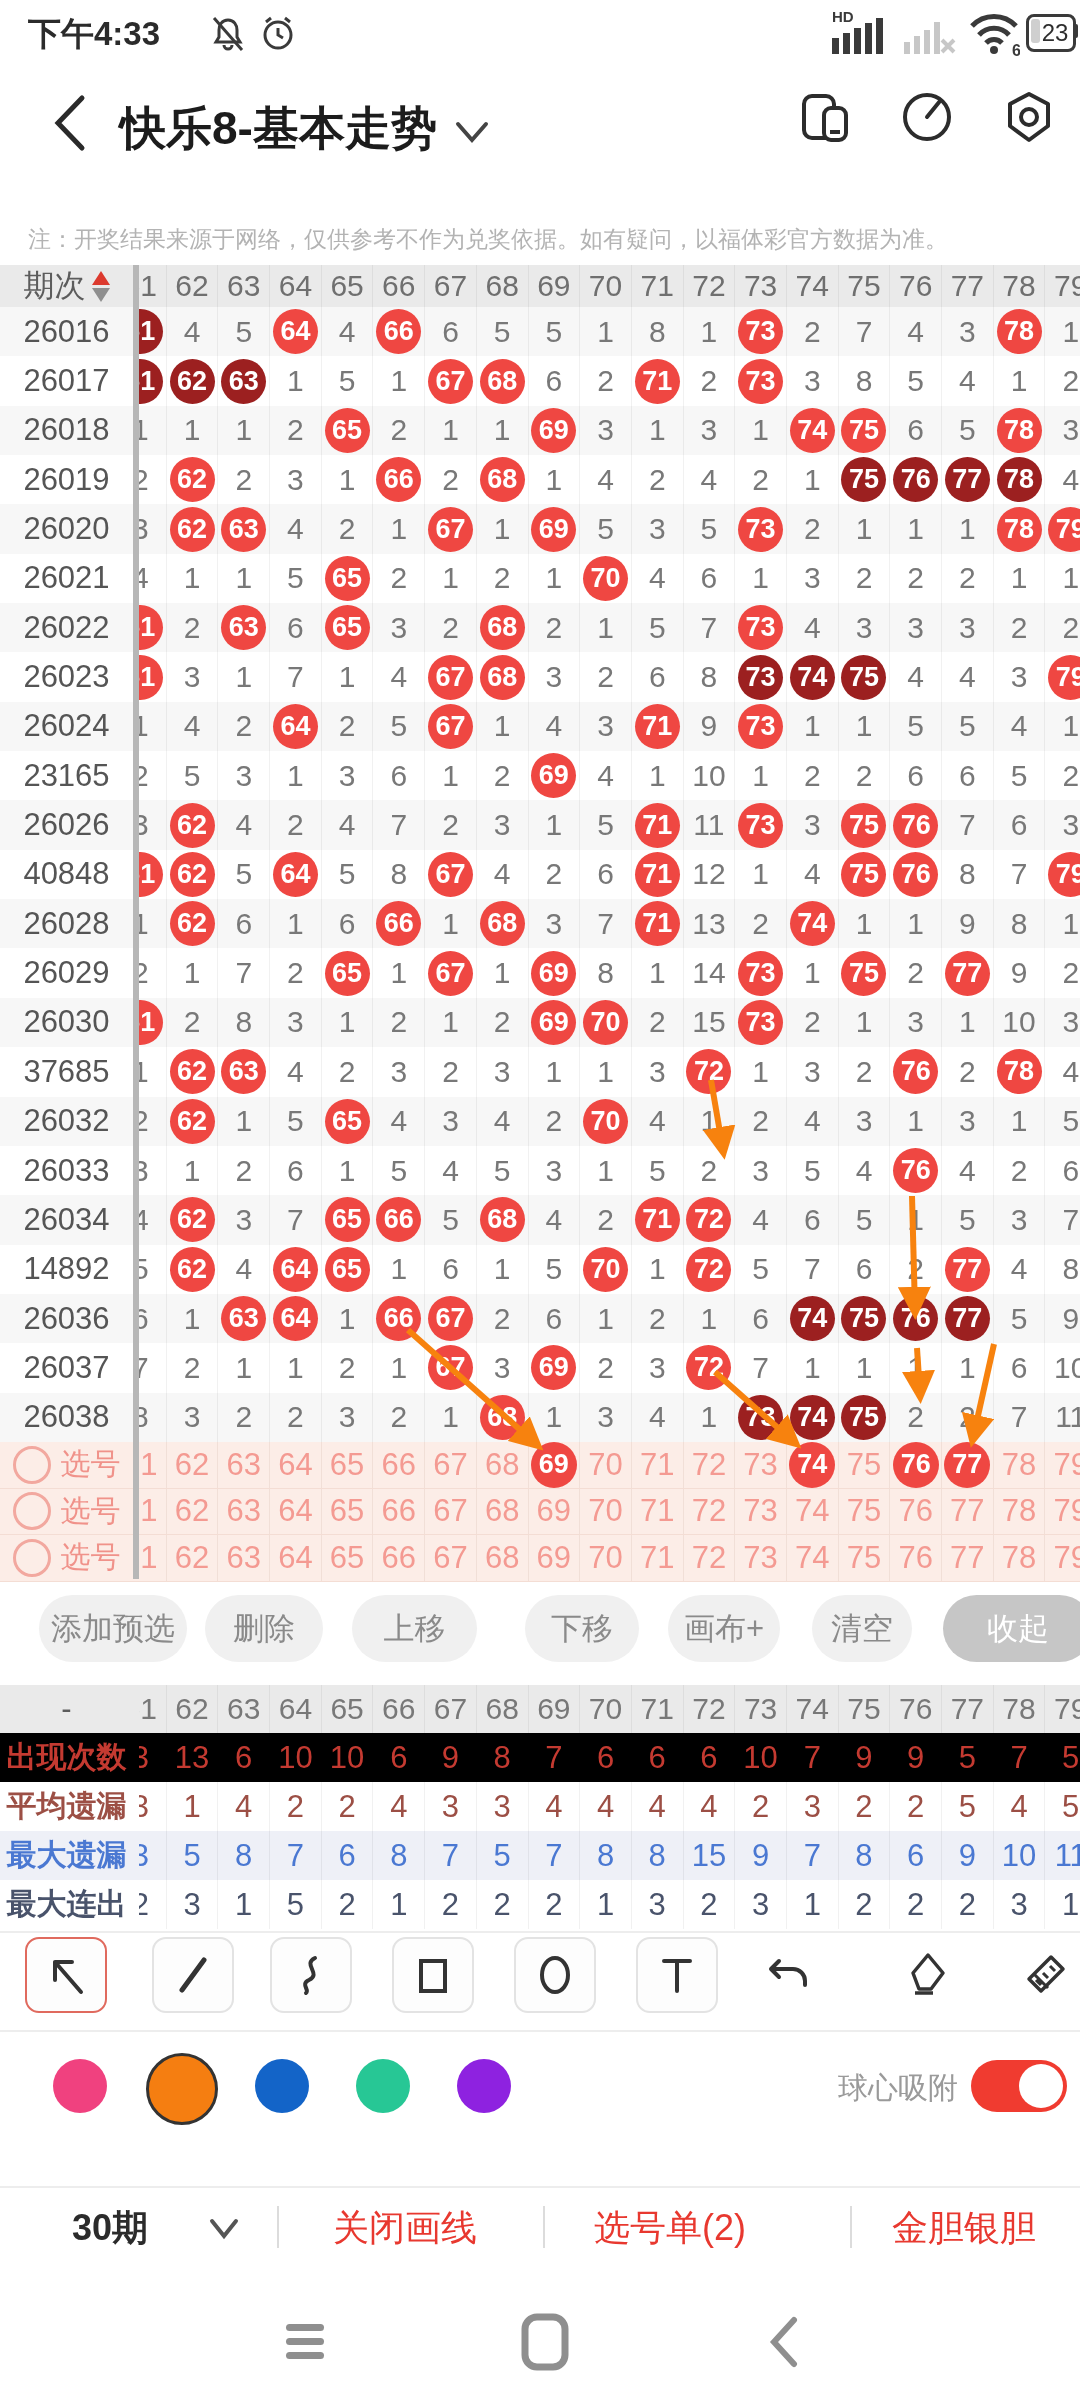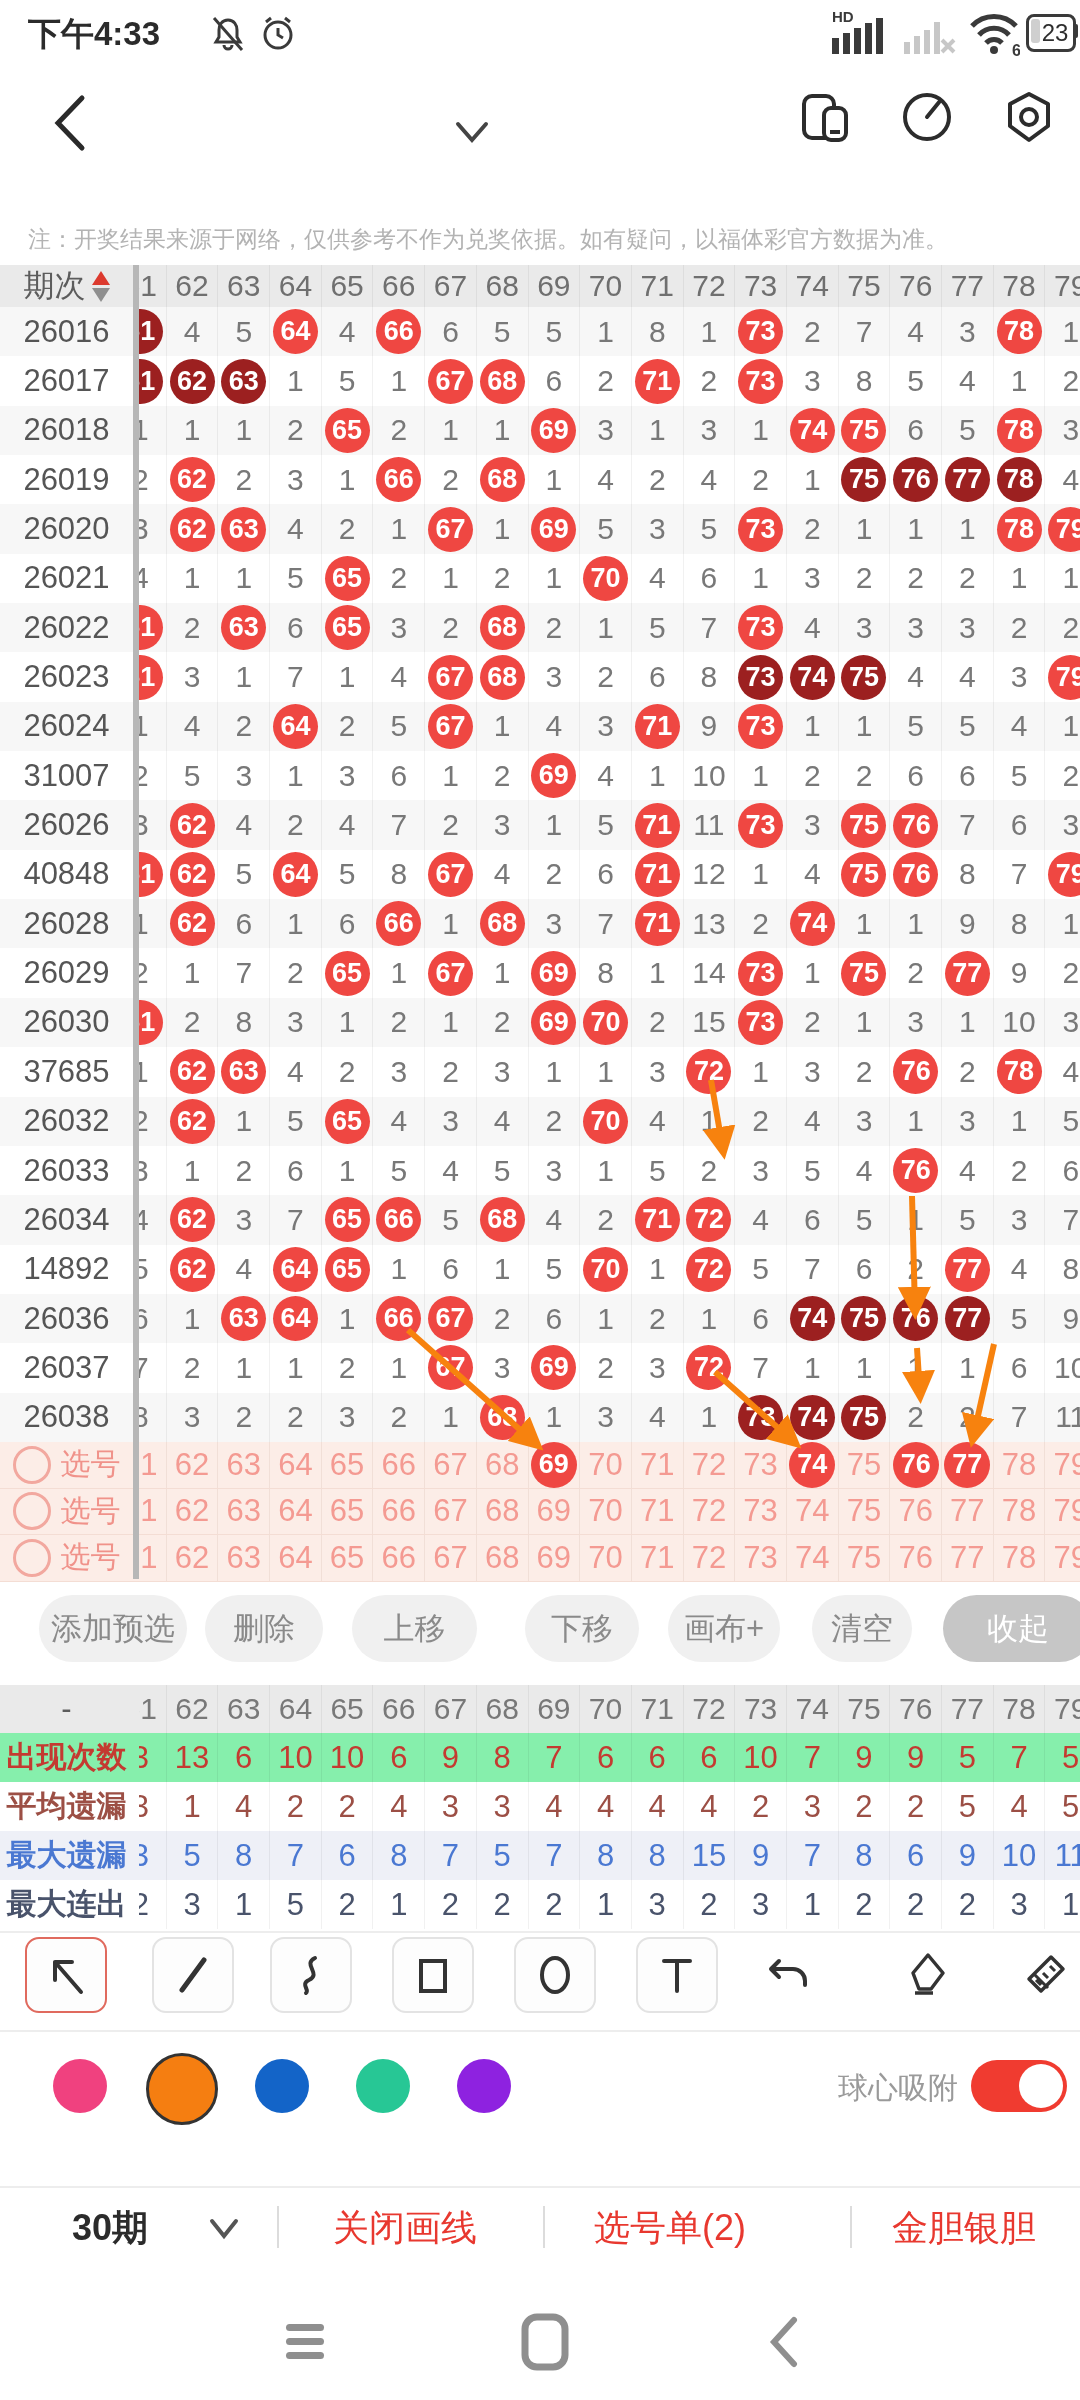--- a/index.html
+++ b/index.html
@@ -111,20 +111,21 @@
     <div style="position:absolute;left:2px;top:2px;width:9px;height:24px;background:#cfcfcf;border-radius:3px;"></div>
     <div style="position:absolute;left:8px;top:2px;width:36px;text-align:center;font-size:24px;color:#2e2e2e;">23</div>
   </div>
   <div class="abs" style="left:1073px;top:24px;width:5px;height:14px;background:#3a3a3a;border-radius:2px;"></div>
 </div>
 
 <div class="abs" id="app-header">
   <svg class="abs" style="left:48px;top:30px" width="44" height="62" viewBox="0 0 44 62">
     <path d="M34 6 L10 31 L34 56" fill="none" stroke="#2a2a2a" stroke-width="5" stroke-linecap="round"></path>
   </svg>
+  <div class="abs" id="page-title">快乐8-基本走势</div>
   <svg class="abs" style="left:452px;top:58px" width="40" height="26" viewBox="0 0 40 26">
     <path d="M6 4 L20 20 L34 4" fill="none" stroke="#444" stroke-width="4" stroke-linecap="round"></path>
   </svg>
   <svg class="abs" style="left:796px;top:26px" width="58" height="58" viewBox="0 0 58 58">
     <rect x="8" y="8" width="30" height="42" rx="8" fill="none" stroke="#2c2c2c" stroke-width="4"></rect>
     <rect x="28" y="20" width="22" height="32" rx="7" fill="#fff" stroke="#2c2c2c" stroke-width="4"></rect>
     <line x1="34" y1="44" x2="44" y2="44" stroke="#2c2c2c" stroke-width="4"></line>
   </svg>
   <svg class="abs" style="left:898px;top:26px" width="58" height="58" viewBox="0 0 58 58">
     <circle cx="29" cy="29" r="22" fill="none" stroke="#2c2c2c" stroke-width="4"></circle>
@@ -515,21 +516,21 @@
           <div class="cell">1</div>
           <div class="cell">5</div>
           <div class="cell">5</div>
           <div class="cell">4</div>
           <div class="cell">1</div>
         </div>
       </div>
     </div>
     <div class="row even">
       <div class="leftcol">
-        <div class="period-label">31007</div>
+        <div class="period-label">23165</div>
       </div>
       <div class="gridwrap">
         <div class="grid">
           <div class="cell">2</div>
           <div class="cell">5</div>
           <div class="cell">3</div>
           <div class="cell">1</div>
           <div class="cell">3</div>
           <div class="cell">6</div>
           <div class="cell">1</div>
@@ -1280,21 +1281,21 @@
           <div class="cell">73</div>
           <div class="cell">74</div>
           <div class="cell">75</div>
           <div class="cell">76</div>
           <div class="cell">77</div>
           <div class="cell">78</div>
           <div class="cell">79</div>
         </div>
       </div>
     </div>
-    <div class="s-row" style="background: #86efac;">
+    <div class="s-row" style="background: #000000;">
       <div class="leftcol">
         <div class="s-label" style="color: rgb(196, 58, 49);">出现次数</div>
       </div>
       <div class="gridwrap">
         <div class="grid">
           <div class="cell" style="color: rgb(196, 58, 49); font-size: 31px;">3</div>
           <div class="cell" style="color: rgb(196, 58, 49); font-size: 31px;">13</div>
           <div class="cell" style="color: rgb(196, 58, 49); font-size: 31px;">6</div>
           <div class="cell" style="color: rgb(196, 58, 49); font-size: 31px;">10</div>
           <div class="cell" style="color: rgb(196, 58, 49); font-size: 31px;">10</div>

